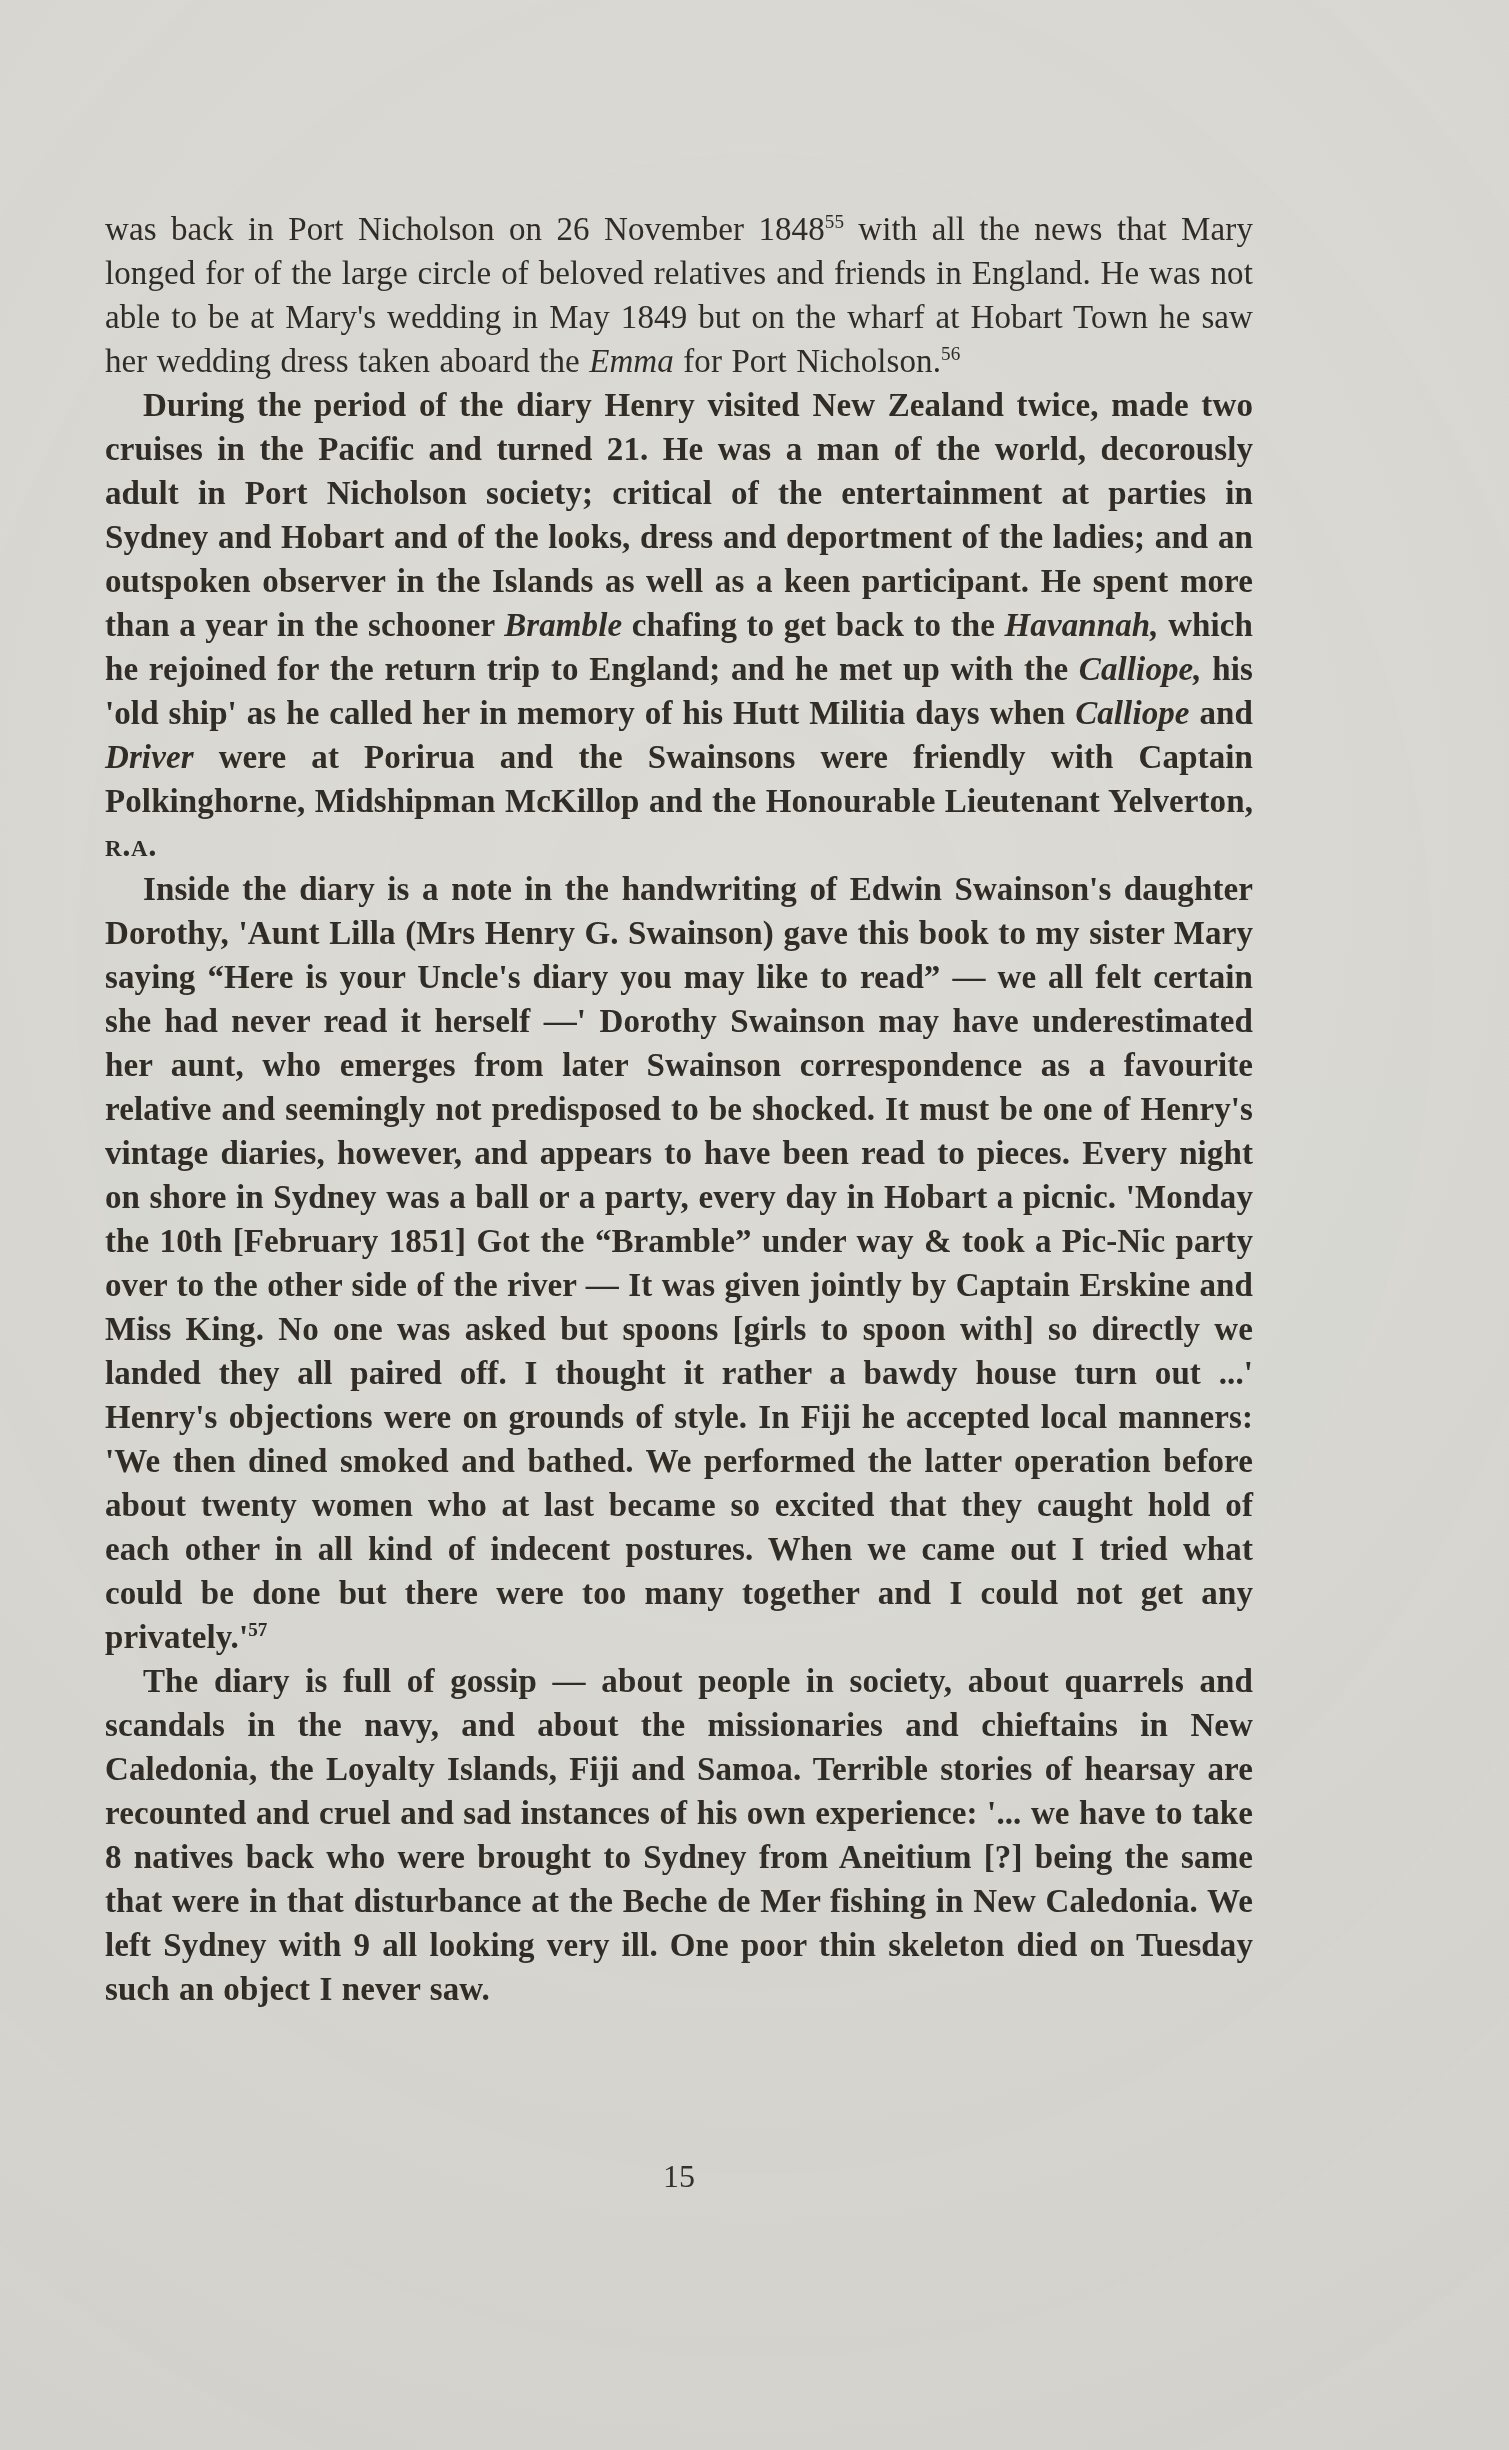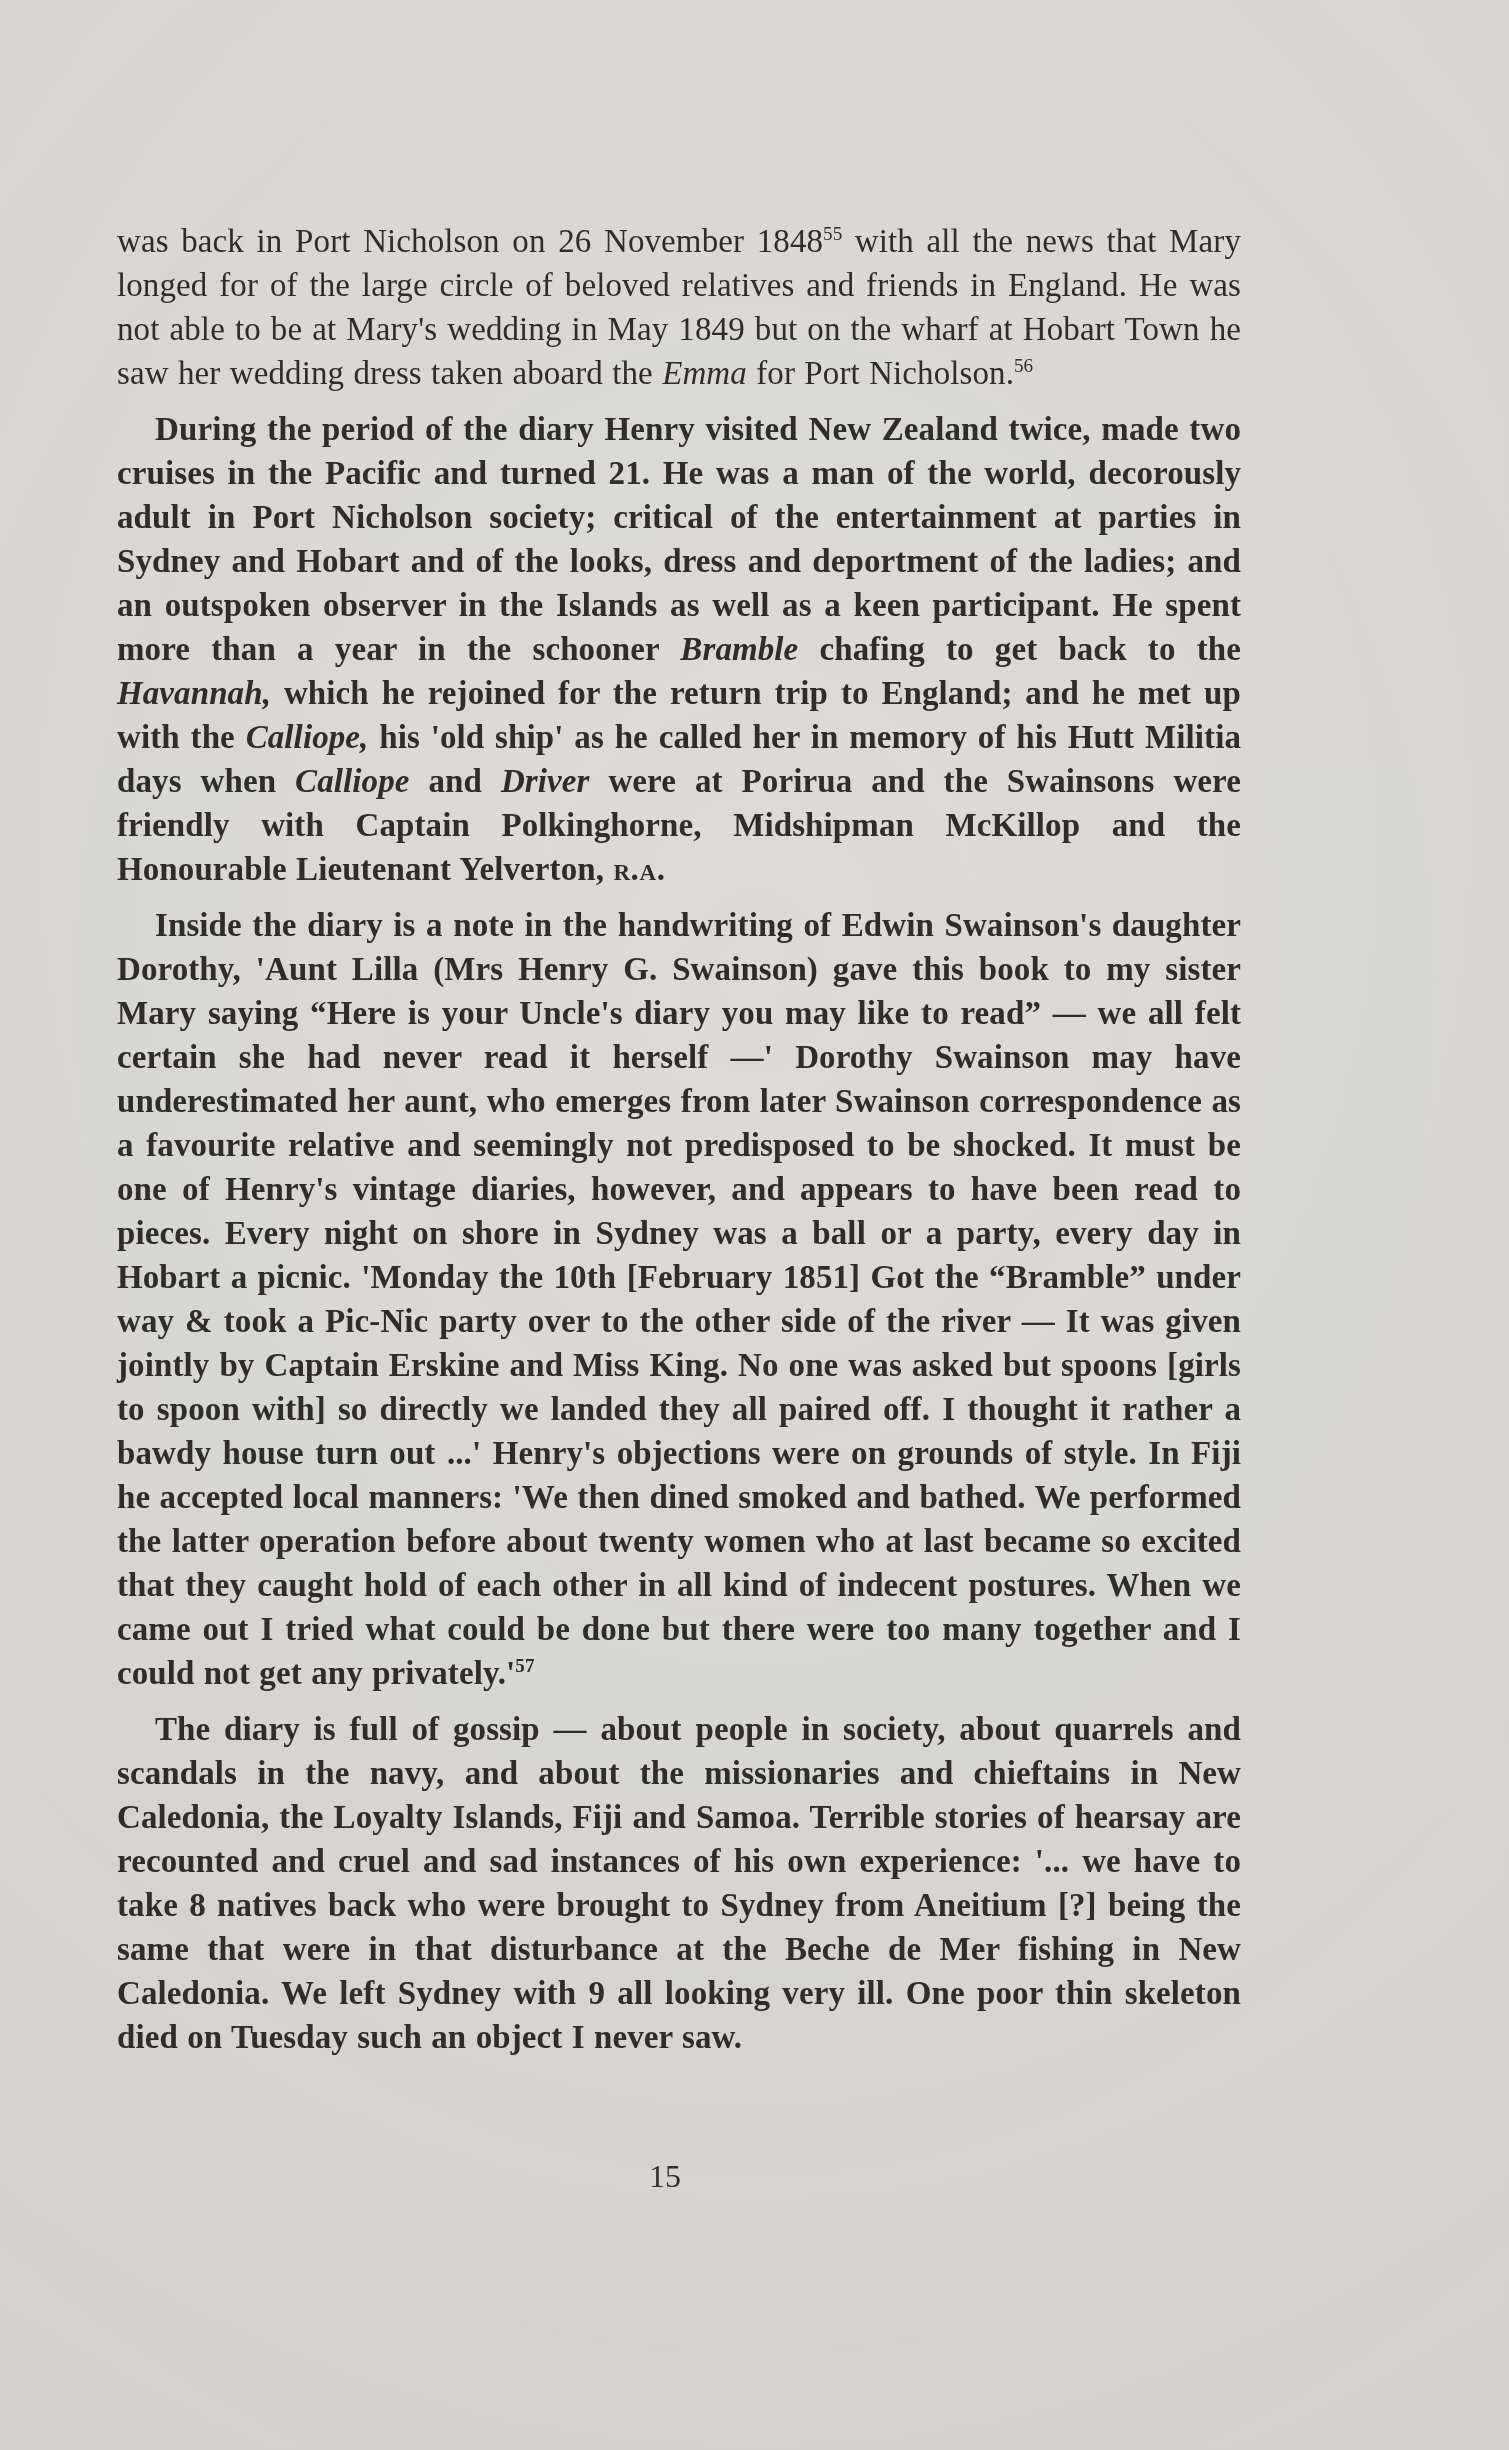--- a/index.html
+++ b/index.html
@@ -19,37 +19,37 @@
     position: absolute;
     left: 105px;
     top: 207px;
     width: 1148px;
     text-align: justify;
     font-size: 33px;
     line-height: 44px;
     letter-spacing: 0.1px;
     word-spacing: 1px;
   }
-  .para { margin: 12px; }
+  .para { margin: 0; }
   .para.indent { text-indent: 38px; font-weight: bold; }
   .para span, .para em, .para sup { color: inherit; }
   em { font-style: italic; }
   sup {
     font-size: 58%;
     vertical-align: super;
     line-height: 0;
     letter-spacing: 0;
   }
   .sc {
     font-variant: small-caps;
     letter-spacing: 0.6px;
   }
   .page-number {
     position: absolute;
-    left: 91px;
+    left: 105px;
     top: 2158px;
     width: 1148px;
     text-align: center;
     font-size: 32px;
     color: #34302a;
   }
 </style>
 </head>
 <body>
 

